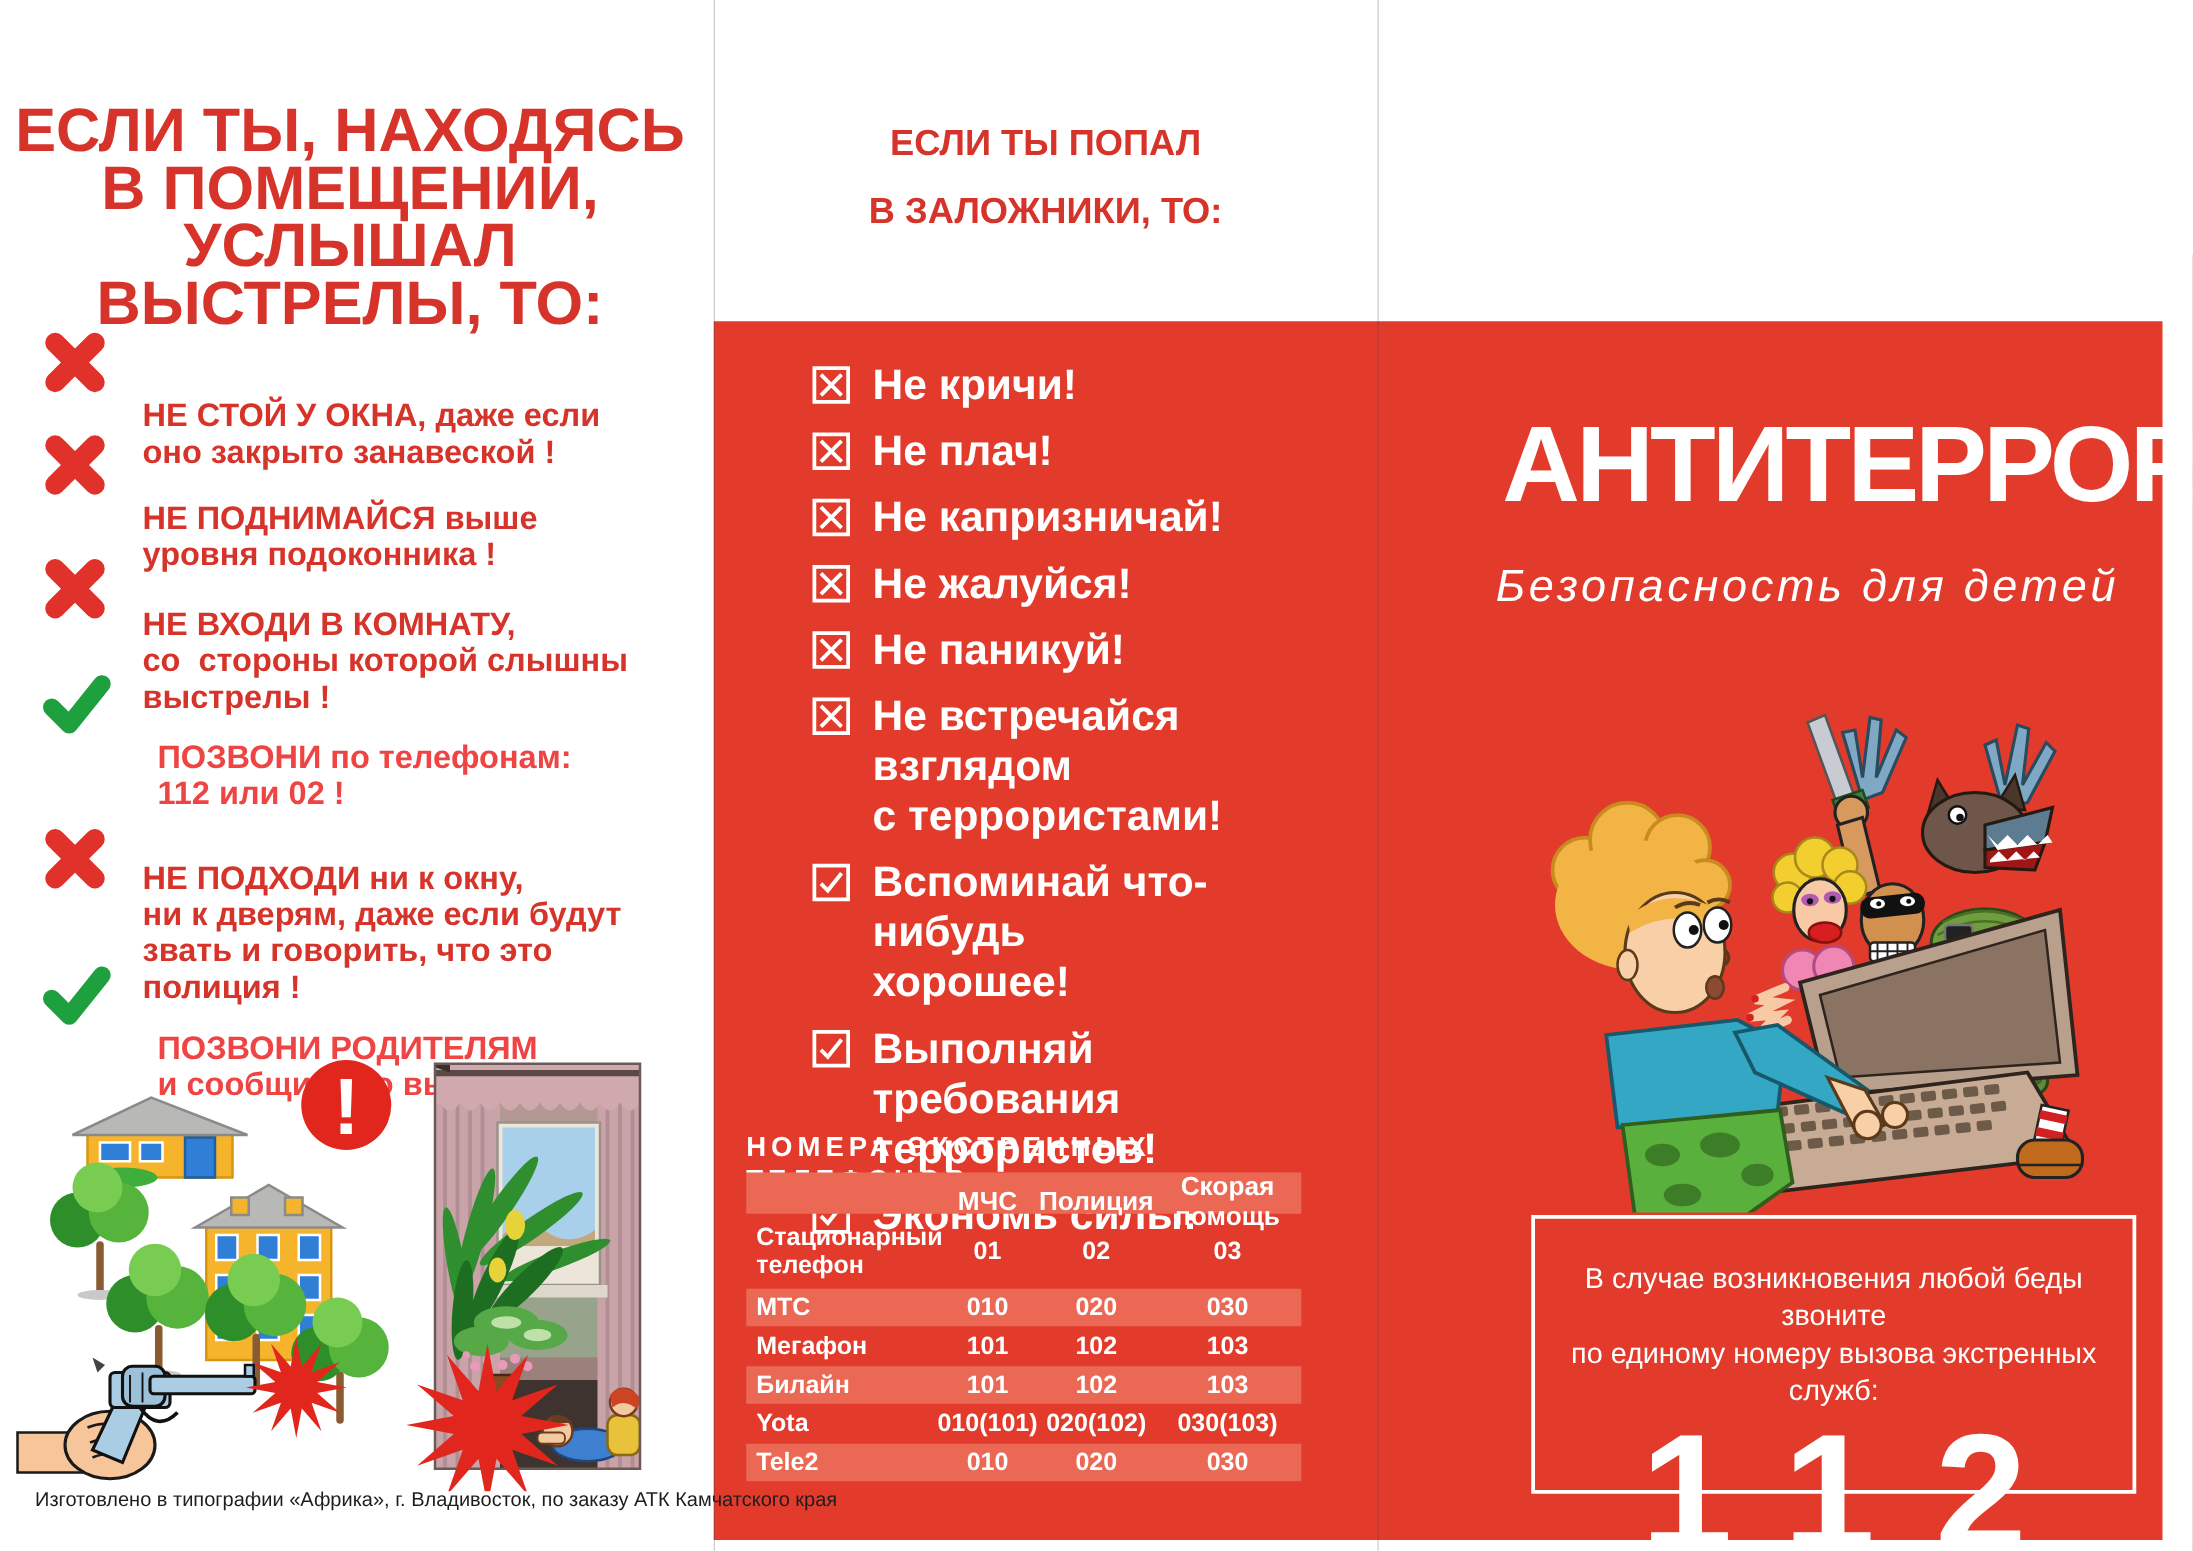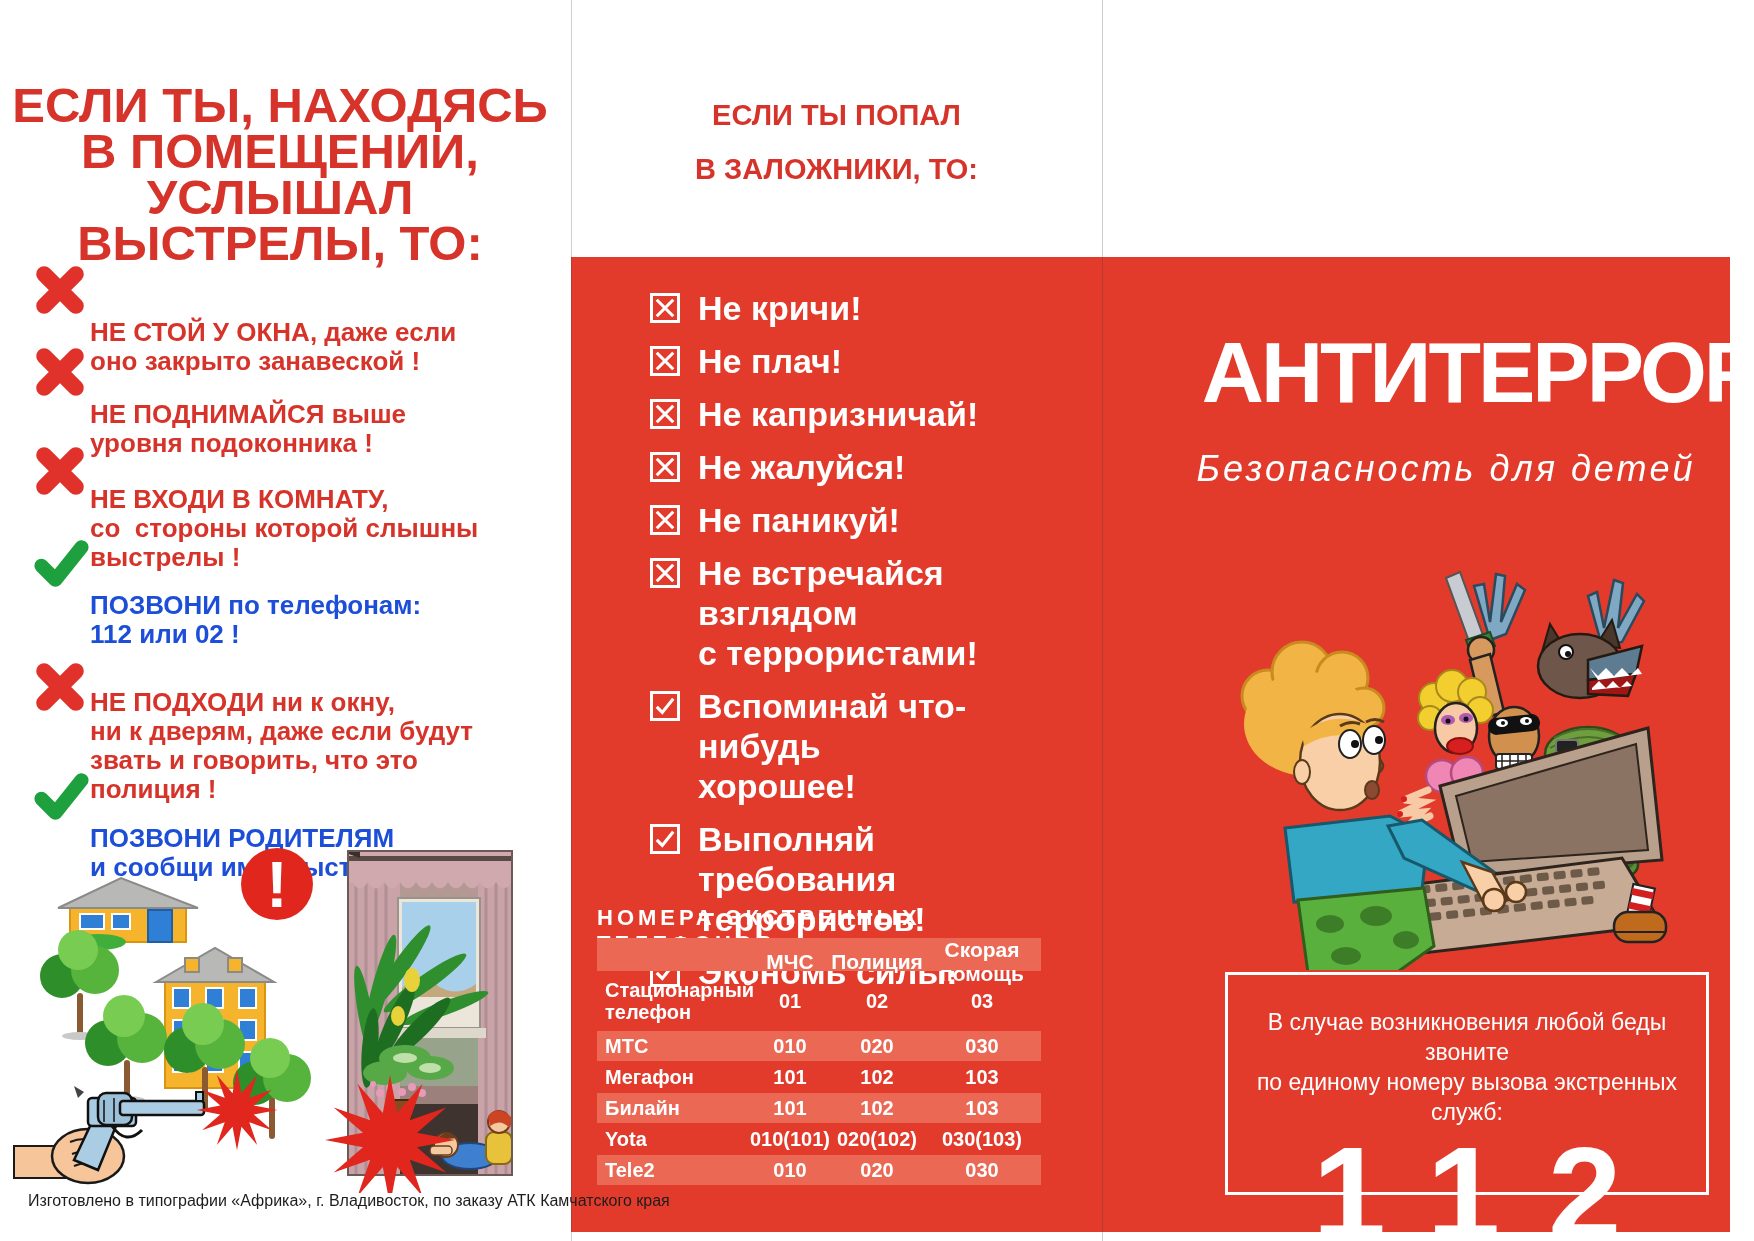--- a/index.html
+++ b/index.html
@@ -5,24 +5,24 @@
   html,body{margin:0;padding:0;background:#fff;}
   .page{position:relative;width:1754px;height:1241px;background:#ffffff;overflow:hidden;
         font-family:"Liberation Sans",sans-serif;}
   .abs{position:absolute;}
   .fold{position:absolute;top:0;bottom:0;width:1px;background:rgba(60,60,60,.25);z-index:6;}
   .red-backdrop{position:absolute;left:571px;top:257px;width:1159px;height:975px;background:#e23b2c;z-index:1;}
 
   
   .l-title{left:10px;top:82px;width:540px;text-align:center;color:#d6342a;font-weight:700;
            font-size:49px;line-height:46px;z-index:3;}
-  .l-item{left:32px;width:500px;display:flex;z-index:3;}
+  .l-item{left:32px;width:500px;display:flex;gap:24px;z-index:3;}
   .l-icon{flex:0 0 58px;}
   .l-text{font-weight:700;font-size:26px;line-height:29px;color:#d6342a;white-space:pre-wrap;}
-  .green-text{color:#1d4ed8;}
+  .green-text{color:#ef4444;margin-left:12px;}
   .footer{left:28px;top:1192px;font-size:16px;color:#1d1d1d;z-index:3;}
 
   
   .m-title{left:571px;top:88px;width:531px;text-align:center;color:#d6342a;font-weight:700;
            font-size:29px;line-height:54px;z-index:3;}
   .m-list{left:650px;top:288px;width:430px;display:flex;flex-direction:column;row-gap:13px;z-index:3;}
   .m-item{display:flex;gap:18px;}
   .cb{flex:0 0 24px;width:24px;height:24px;border:3px solid #fff;margin-top:5px;display:flex;
       align-items:center;justify-content:center;}
   .m-text{color:#fff;font-weight:700;font-size:34px;line-height:40px;}

